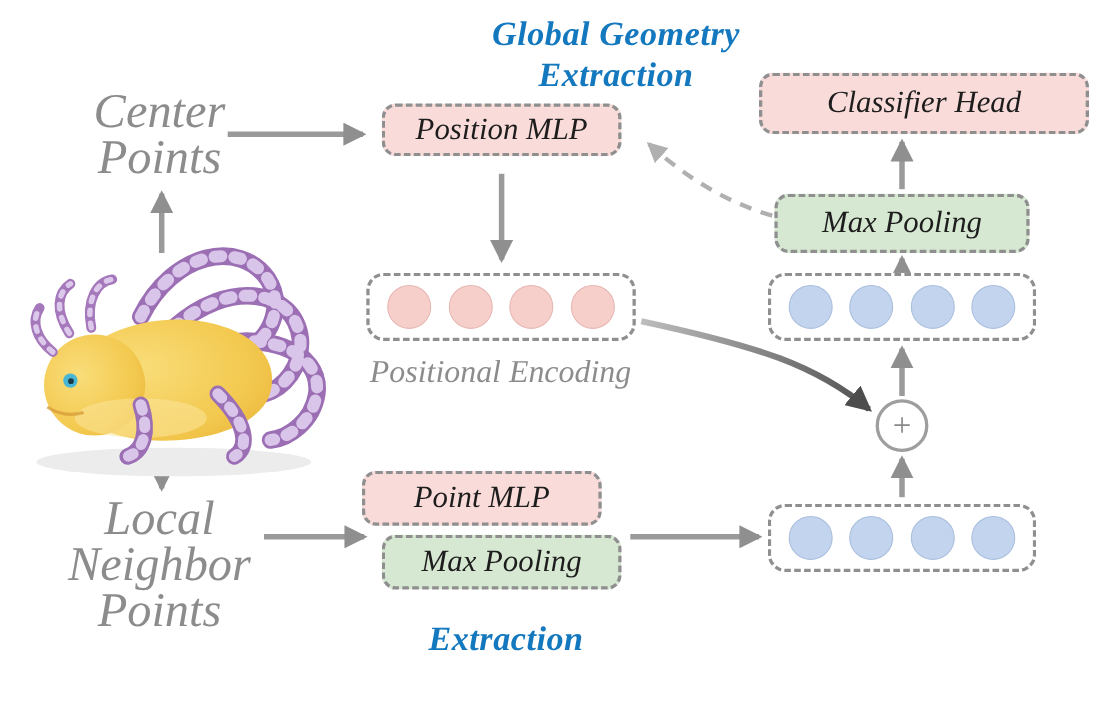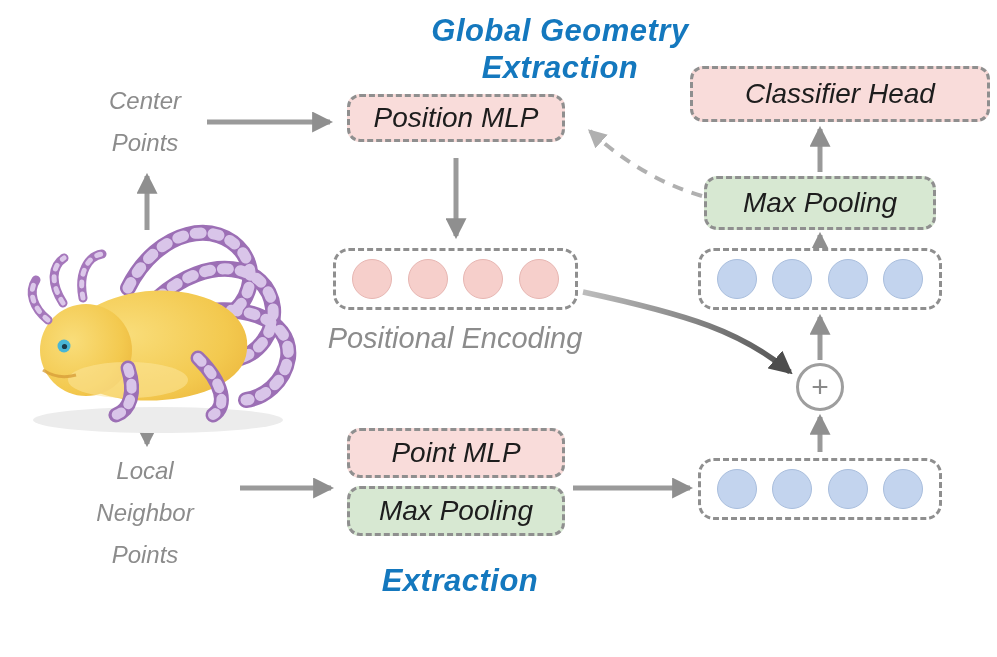--- a/index.html
+++ b/index.html
@@ -1,30 +1,30 @@
 <!DOCTYPE html>
 <html style="--title-blue: #1478be; --gray-text: #8c8c8c; --pink-fill: #f9dcda; --green-fill: #d7e8d2; --pink-token: #f6cfcb; --blue-token: #c3d4ee; --border-gray: #8f8f8f; --arrow-gray: #9a9a9a;"><head>
 <meta charset="utf-8">
 <style>
   * { margin:0; padding:0; box-sizing:border-box; }
   html,body { background:#ffffff; }
   .canvas {
     position:relative; width:997px; height:657px; background:#ffffff;
-    overflow:hidden; font-family:Liberation Sans, sans-serif;
+    overflow:hidden; font-family:Liberation Serif, serif;
   }
   .abs { position:absolute; }
   .layer { position:absolute; left:0; top:0; width:997px; height:657px; pointer-events:none; }
 
   .title {
     font-style:italic; font-weight:bold; text-align:center;
     color:var(--title-blue,#1478be); font-size:31px; line-height:37px;
     letter-spacing:0.5px;
   }
   .gray-label { font-style:italic; color:var(--gray-text,#8c8c8c); text-align:center; }
-  .io-label  { font-size:24px; line-height:42px; }
+  .io-label  { font-size:44px; line-height:42px; }
   .row-label { font-size:29px;text-align:center; }
 
   .box {
     position:absolute; display:flex; align-items:center; justify-content:center;
     border:3px dashed var(--border-gray,#8f8f8f); border-radius:13px;
     font-style:italic; font-size:28px; color:#1d1d1d; background:#fff;
   }
   .box.pink  { background:var(--pink-fill,#f9dcda); }
   .box.green { background:var(--green-fill,#d7e8d2); }
 
@@ -150,21 +150,21 @@
 
   <div class="box pink" style="left:347px;top:94px;width:218px;height:48px">
     <span>Position MLP</span>
   </div>
   <div class="box pink" style="left:690px;top:66px;width:300px;height:56px">
     <span>Classifier Head</span>
   </div>
   <div class="box green" style="left:704px;top:176px;width:232px;height:54px">
     <span>Max Pooling</span>
   </div>
-  <div class="box pink" style="left:347px;top:428px;width:218px;height:50px">
+  <div class="box pink" style="left:329px;top:428px;width:218px;height:50px">
     <span>Point MLP</span>
   </div>
   <div class="box green" style="left:347px;top:486px;width:218px;height:50px">
     <span>Max Pooling</span>
   </div>
 
   <div class="token-row" style="left:333px;top:248px;width:245px;height:62px">
       <span class="token pink"></span>
       <span class="token pink"></span>
       <span class="token pink"></span>

